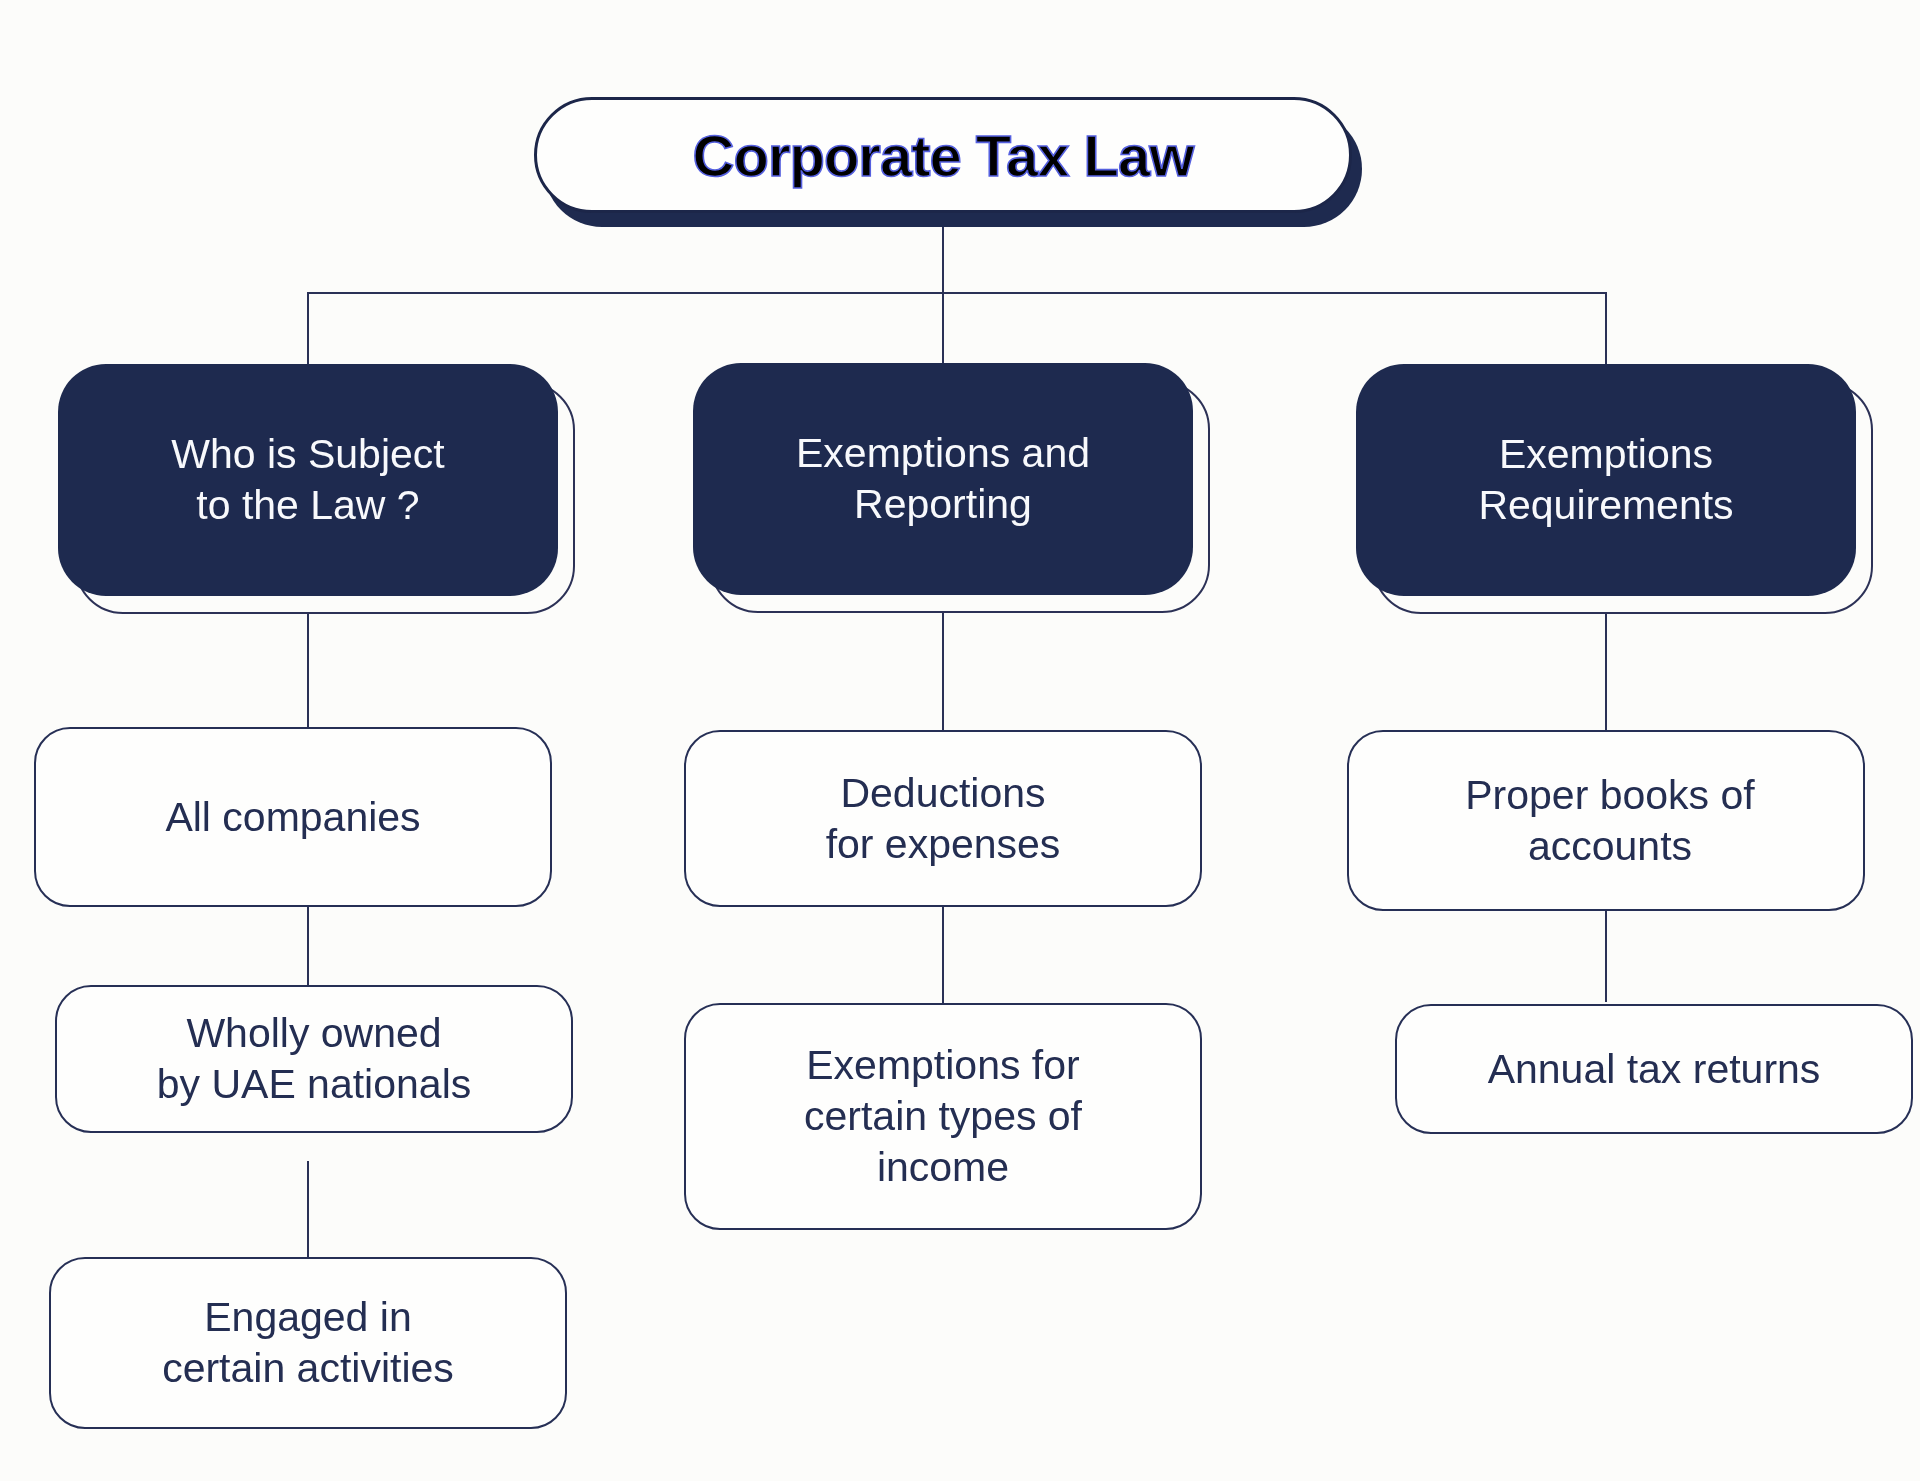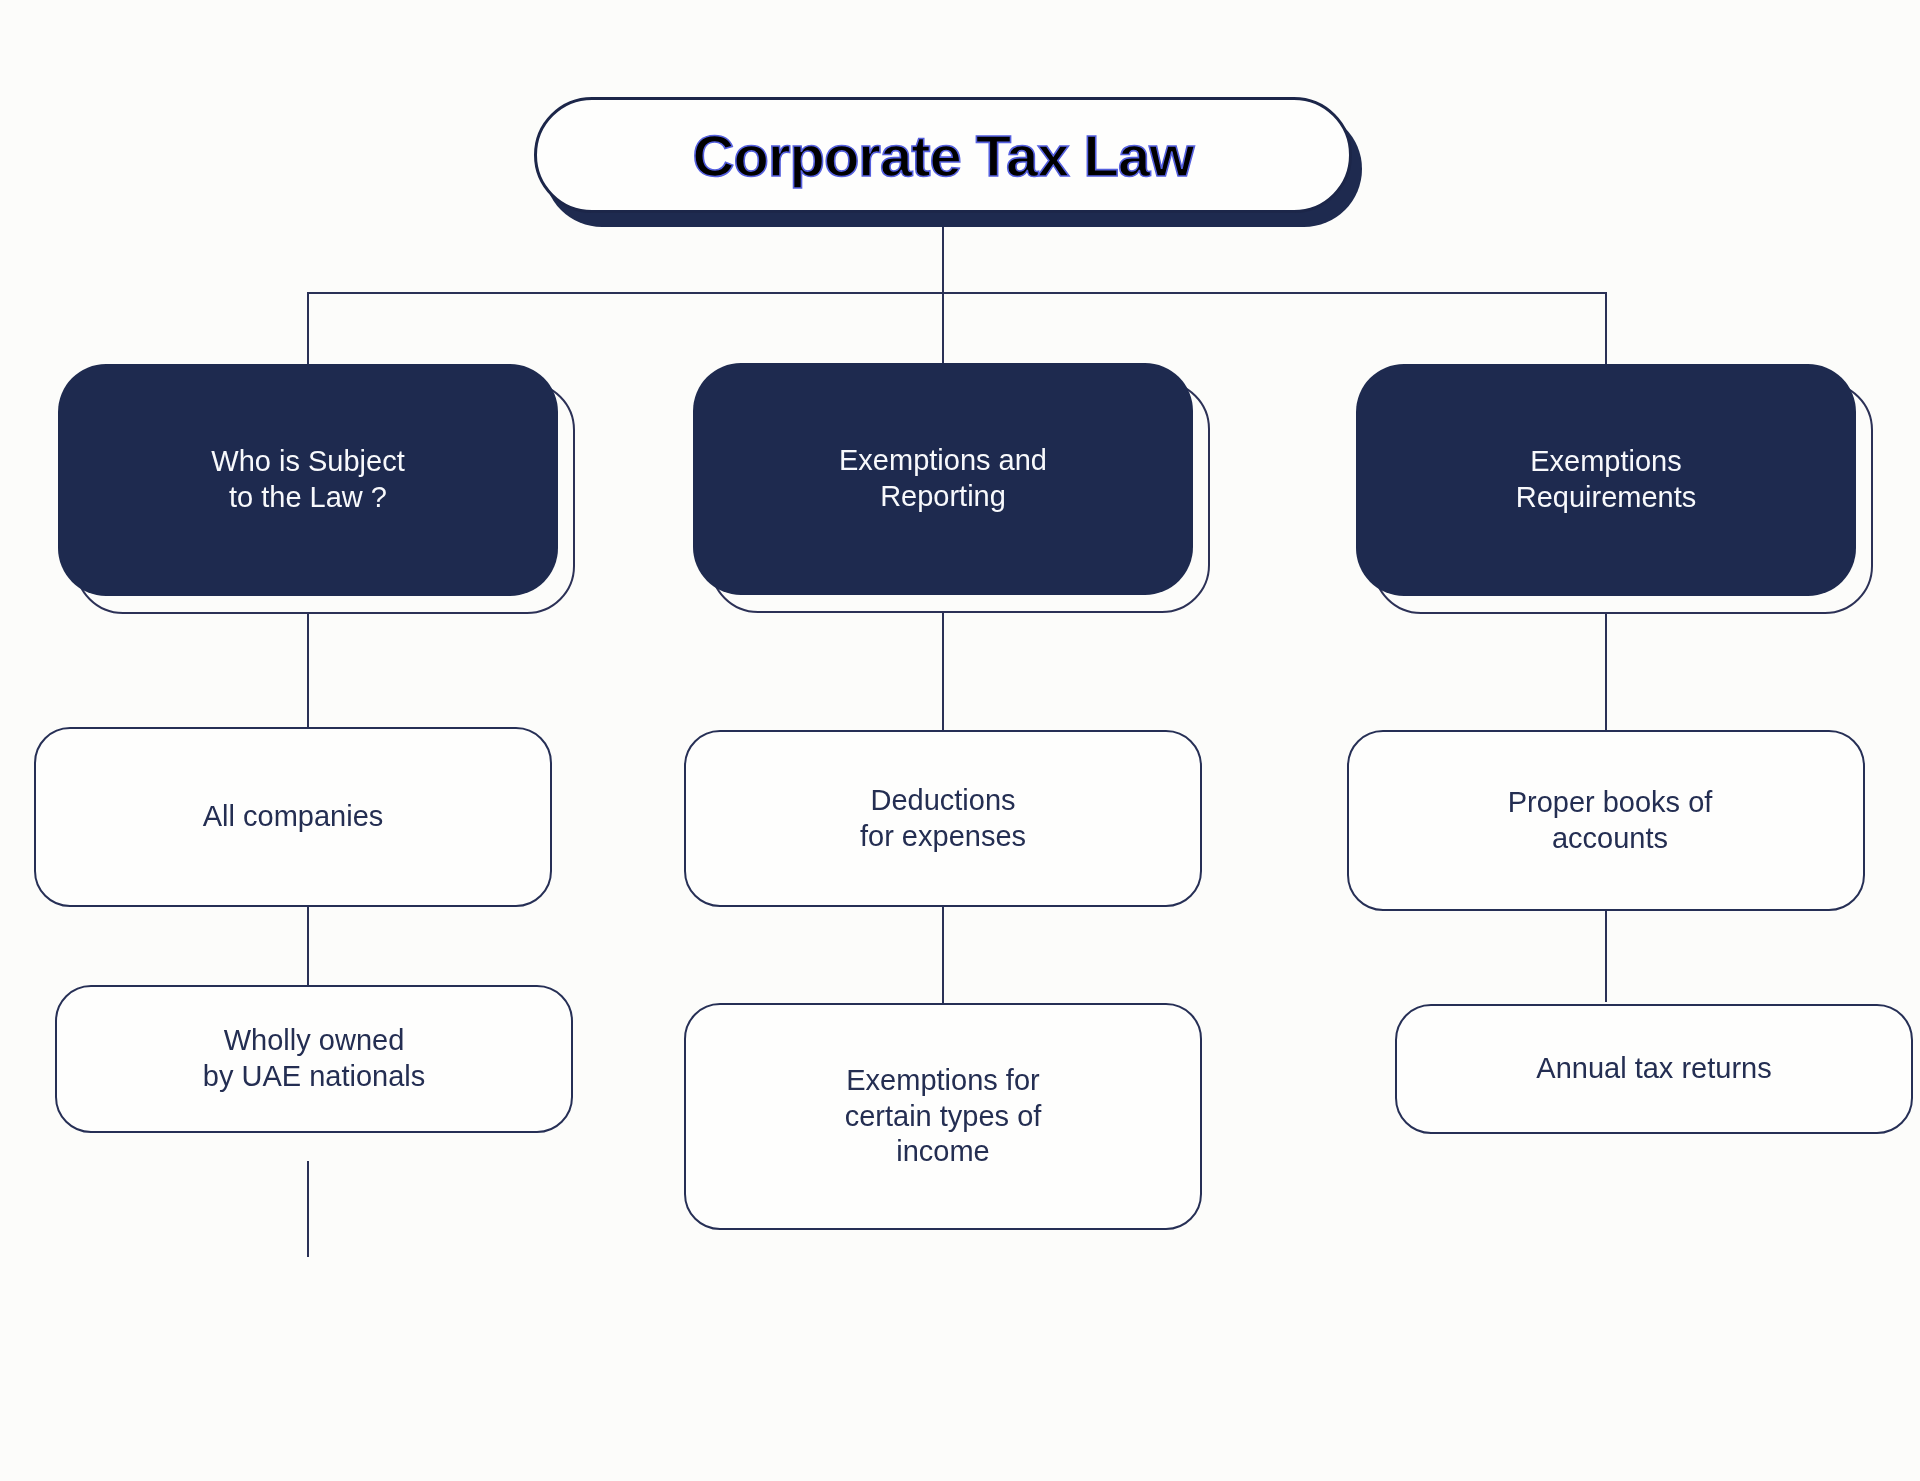--- a/index.html
+++ b/index.html
@@ -42,21 +42,21 @@
   
   .white-box{
     position:absolute; width:518px;
     background:#fefefd; border:2px solid #262f55; border-radius:36px;
     display:flex; align-items:center; justify-content:center;
     box-sizing:border-box;
   }
   .white-box .box-label{color:#242e52;}
 
   .box-label{
-    font-size:29px; line-height:1.24; text-align:center; white-space:pre-line;
+    font-size:41px; line-height:1.24; text-align:center; white-space:pre-line;
   }
 </style>
 </head>
 <body>
 
 <div class="canvas">
 
   <div class="line v" style="left:942px; top:226px; height:137px;"></div>
   <div class="line h" style="left:307px; top:292px; width:1300px;"></div>
   <div class="line v" style="left:307px; top:292px; height:72px;"></div>
@@ -83,20 +83,24 @@
 to the Law ?</div>
     </div>
   </div>
   <div class="white-box" style="left:34px; top:727px; height:180px;">
     <div class="box-label">All companies</div>
   </div>
   <div class="white-box" style="left:55px; top:985px; height:148px;">
     <div class="box-label">Wholly owned
 by UAE nationals</div>
   </div>
+  <div class="white-box" style="left:49px; top:1257px; height:172px;">
+    <div class="box-label">Engaged in
+certain activities</div>
+  </div>
 
   <div class="dark-wrap" style="left:693px; top:363px;">
     <div class="dark-outline"></div>
     <div class="dark-front">
       <div class="box-label">Exemptions and
 Reporting</div>
     </div>
   </div>
   <div class="white-box" style="left:684px; top:730px; height:177px;">
     <div class="box-label">Deductions

